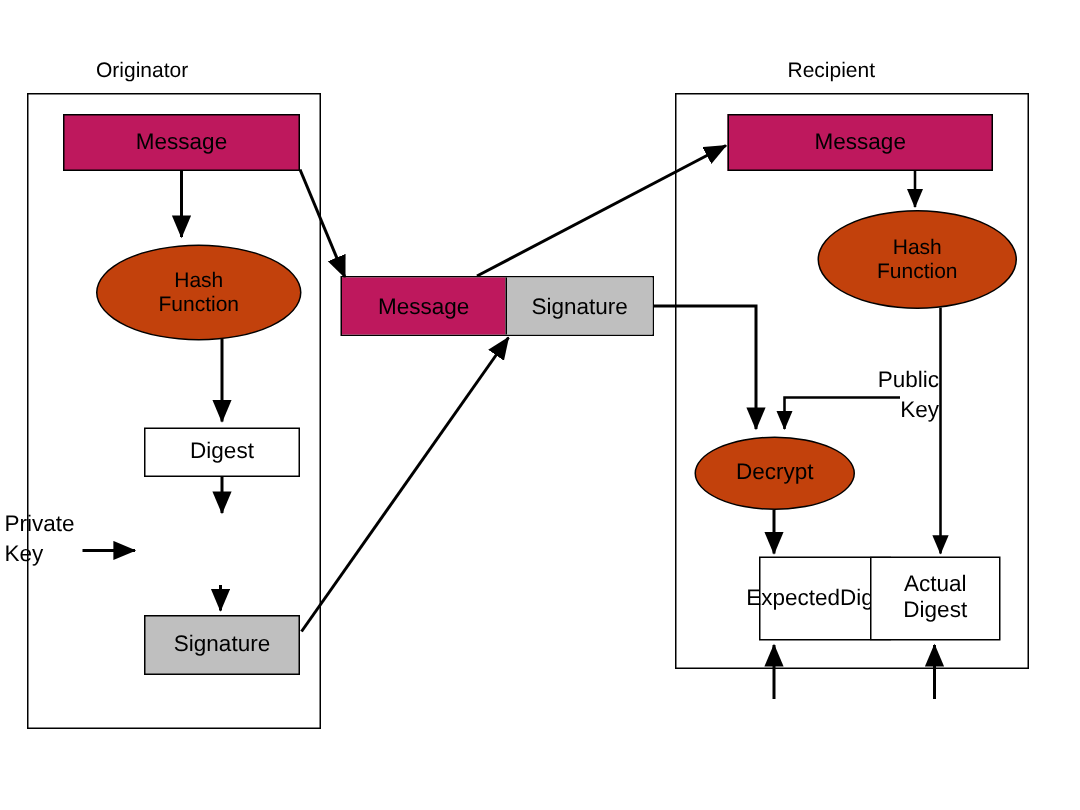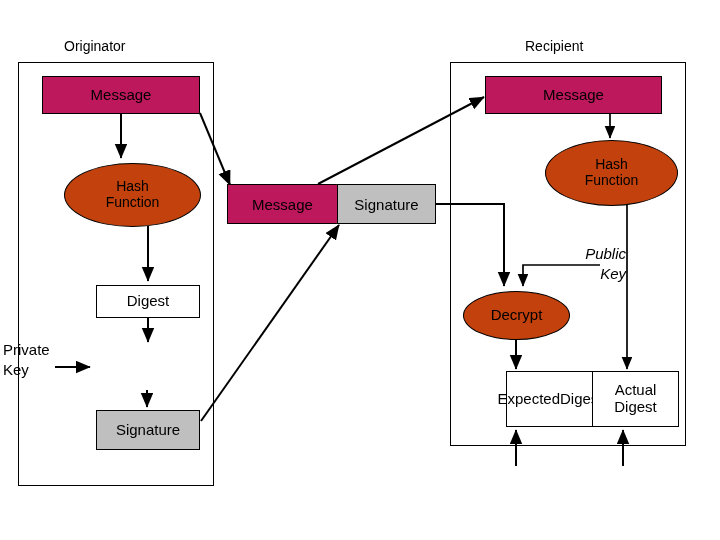--- a/index.html
+++ b/index.html
@@ -97,31 +97,31 @@
 
   <div class="group" style="left:450px;top:62px;width:236px;height:384px;"></div>
 
   <div class="node rect shaded-light" style="left:485px;top:76px;width:177px;height:38px;font-size:15px;">Message</div>
 
   <div class="node ellipse" style="left:545px;top:140px;width:133px;height:66px;font-size:14px;flex-direction:column;">
     <span>Hash</span>
     <span>Function</span>
   </div>
 
-  <div class="label" style="left:566px;top:244px;font-size:15px;line-height:1.32;text-align:right;width:60px;font-style:italic;">
+  <div class="label" style="left:566px;top:244px;font-size:15px;line-height:1.32;text-align:right;width:60px;">
     <div>Public</div>
     <div>Key</div>
   </div>
 
   <div class="node ellipse" style="left:463px;top:291px;width:107px;height:49px;font-size:15px;">Decrypt</div>
 
   <div class="node rect" style="left:474px;top:371px;width:88px;height:56px;font-size:15px;margin-left:32px;">
     <span>Expected</span>
     <span>Digest</span>
   </div>
 
-  <div class="node rect" style="left:580px;top:371px;width:87px;height:56px;font-size:15px;flex-direction:column;margin-left:12px;">
+  <div class="node rect" style="left:580px;top:371px;width:87px;height:56px;font-size:15px;flex-direction:column;">
     <span>Actual</span>
     <span>Digest</span>
   </div>
 
 
 </div>
 
 </body></html>

